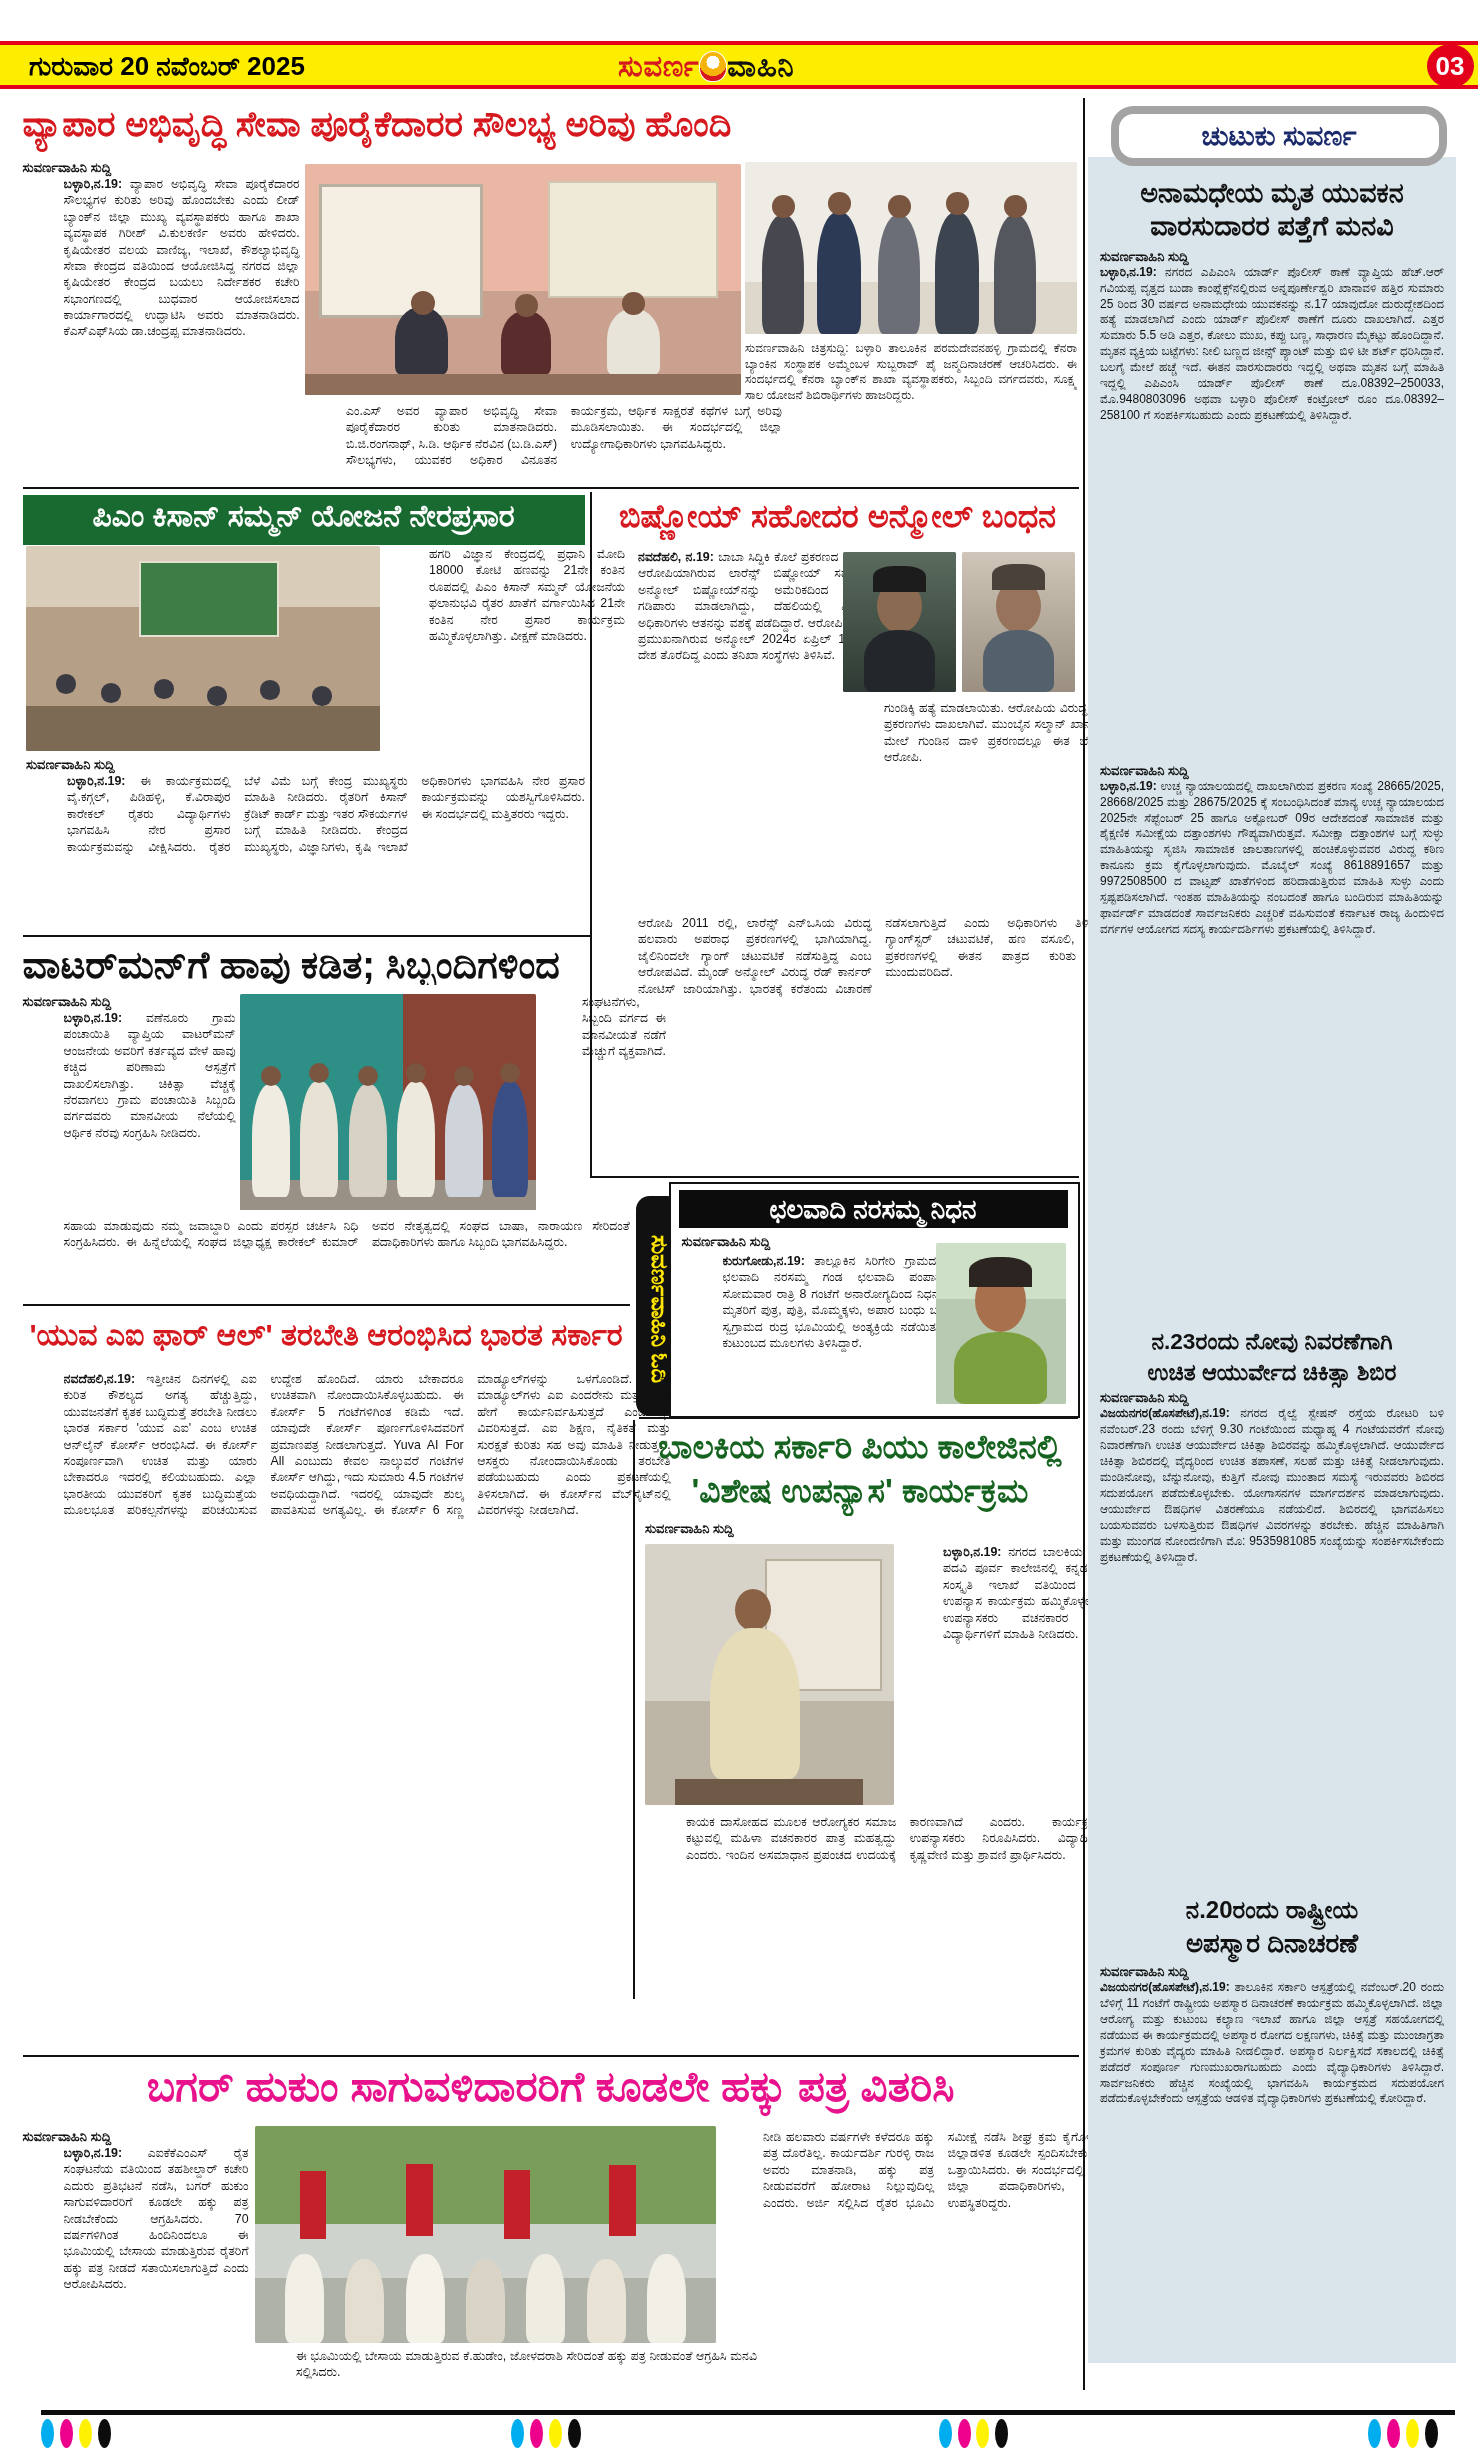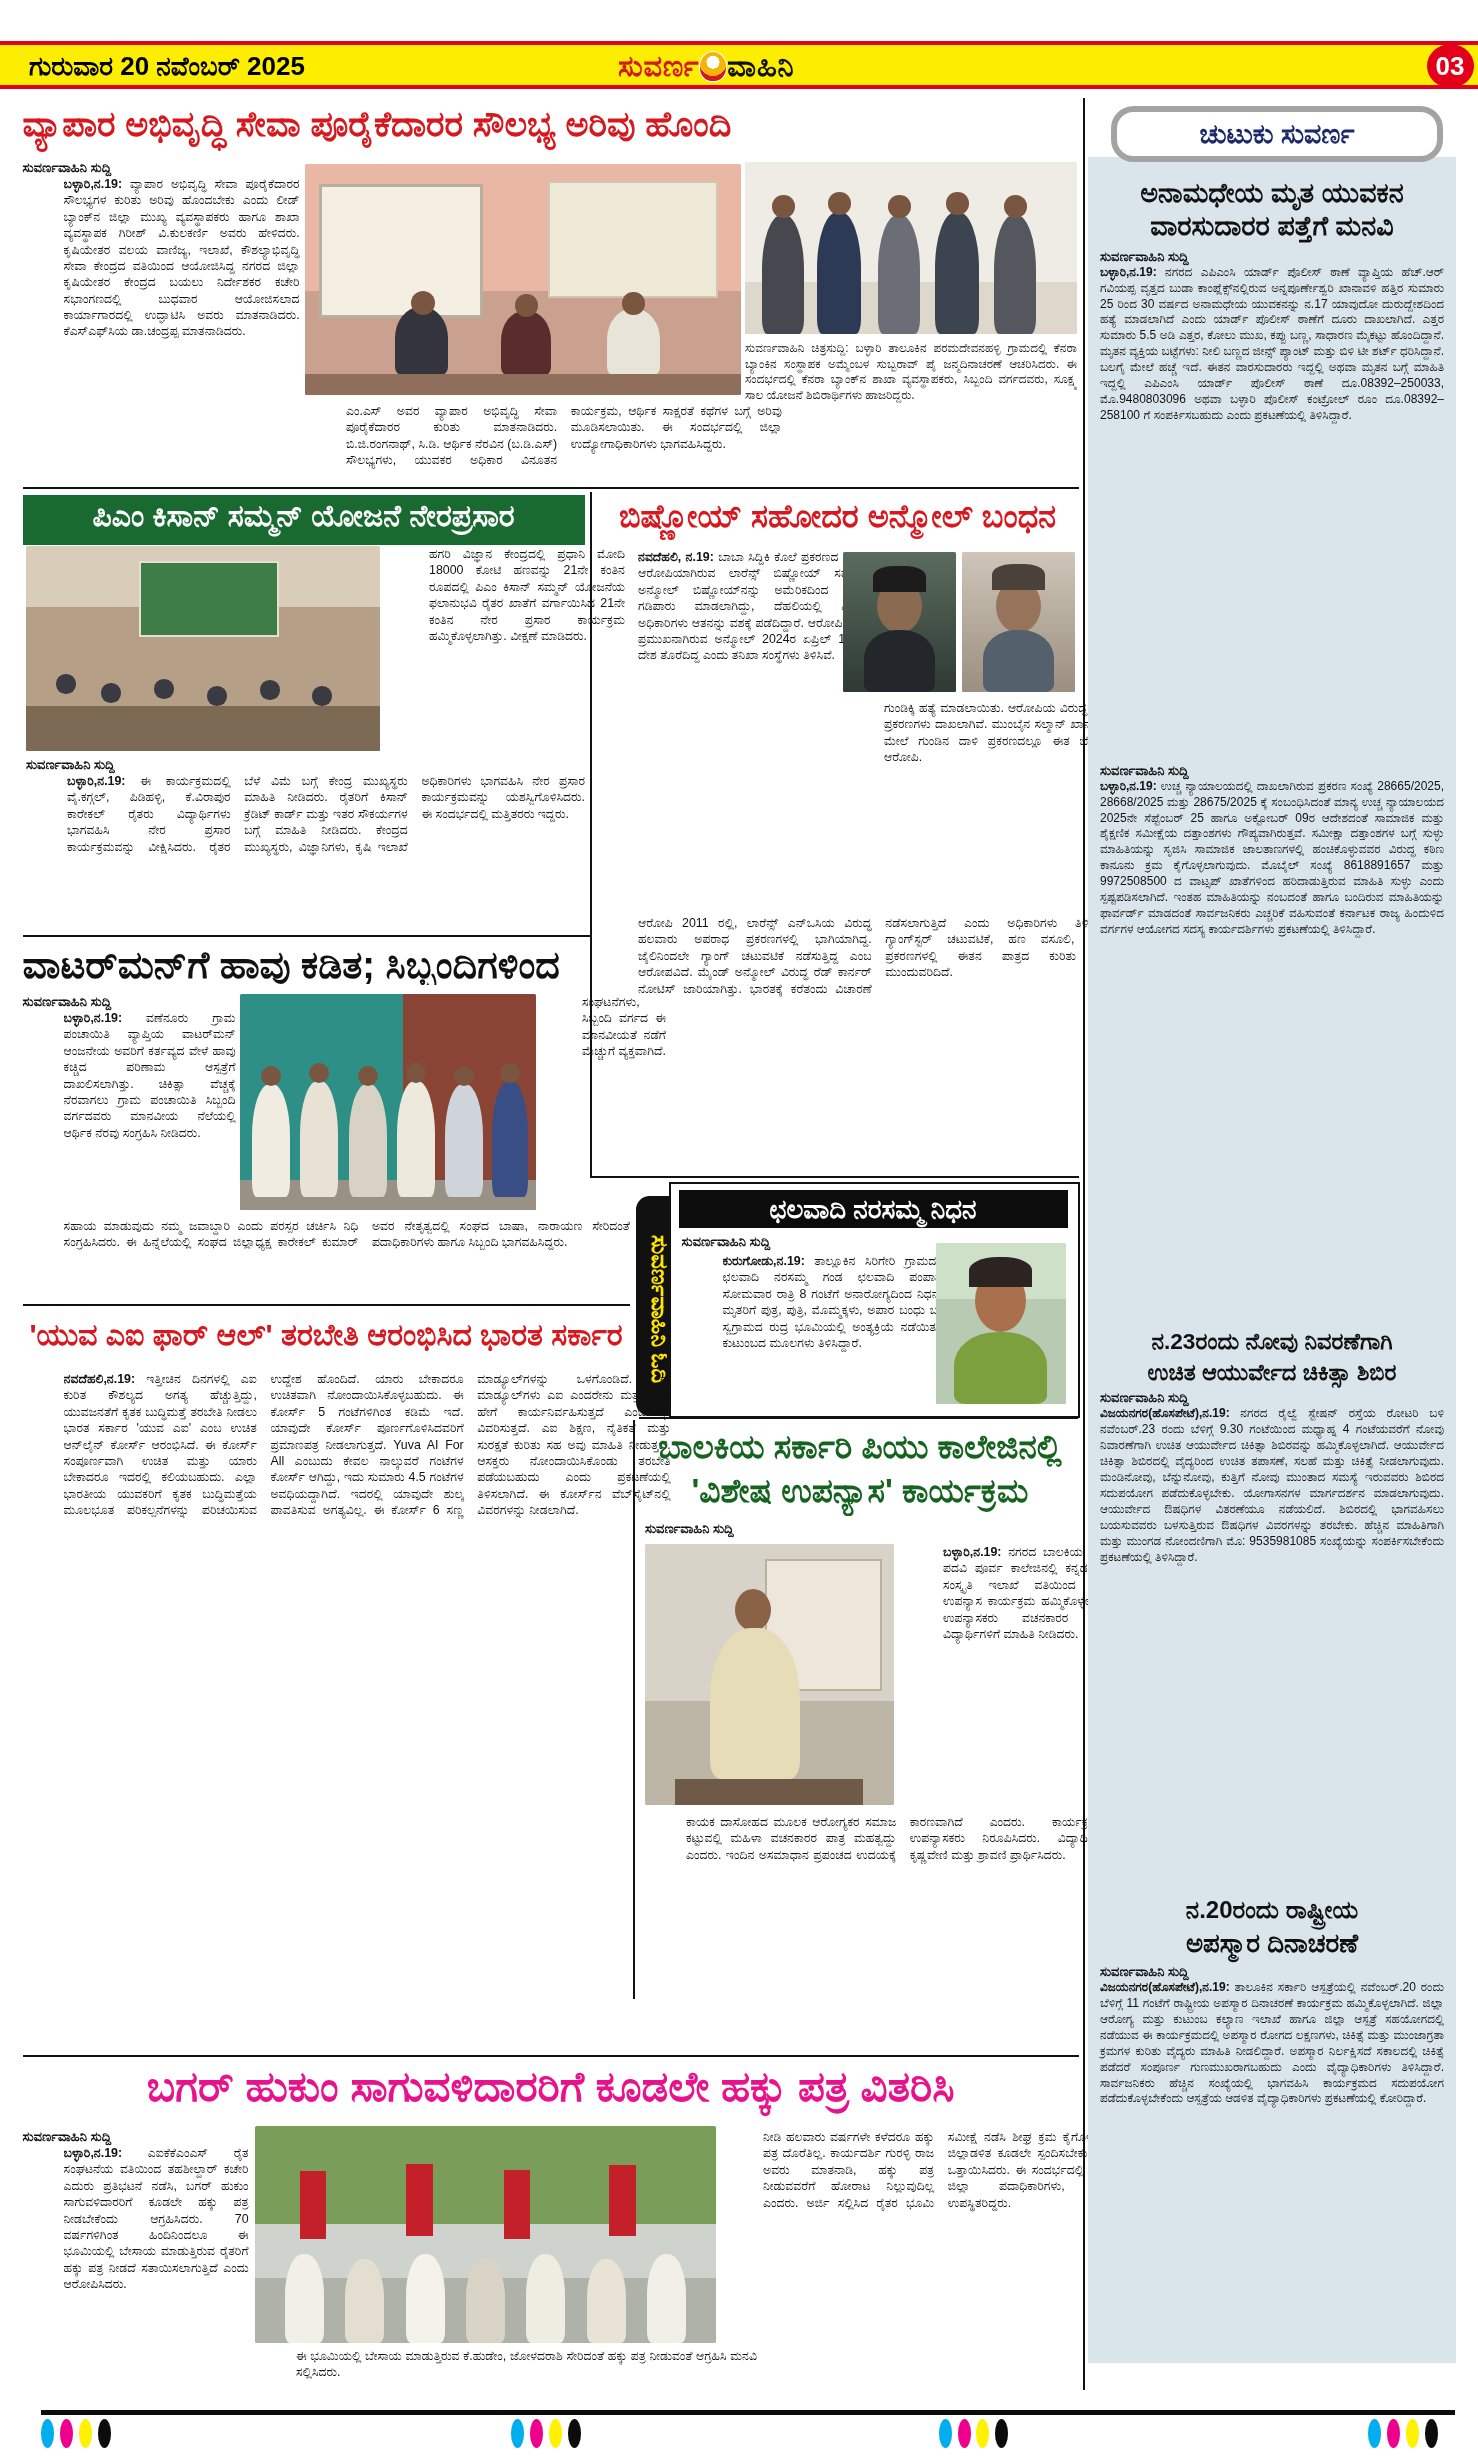--- a/index.html
+++ b/index.html
@@ -27,21 +27,21 @@
   .cols2{column-count:2;column-gap:13.6px;}
   .cols3{column-count:3;column-gap:13.6px;}
   
   .photo{position:absolute;overflow:hidden;border-radius:1.5px;}
   .p-person{position:absolute;background:#34343e;border-radius:46% 46% 12% 12%;}
   .p-head{position:absolute;background:#7a5540;border-radius:50%;}
   .p-block{position:absolute;}
   .caption{font-size:12px;line-height:1.3;text-align:justify;overflow:hidden;}
   
   .side-panel{position:absolute;left:1088px;top:157px;width:368px;height:2206px;background:#d9e5ea;overflow:hidden;}
-  .side-title{position:absolute;left:1111px;top:106px;width:320px;height:44px;border:6px solid #a3a3a3;border-radius:22.6px;
+  .side-title{position:absolute;left:1111px;top:106px;width:320px;height:44px;border:8px solid #a3a3a3;border-radius:22.6px;
     background:#fff;text-align:center;line-height:44px;font-size:27px;font-weight:bold;color:#1b2a6b;}
   .side-h{font-weight:bold;text-align:center;color:#111;}
   .side-body{font-size:12px;line-height:1.33;text-align:justify;padding:0 12px;overflow:hidden;}
   
   .vbanner{position:absolute;left:636px;top:1196px;width:45px;height:220px;background:#111;border-radius:13.6px;}
   .vbanner span{position:absolute;left:-86px;top:100px;width:217px;text-align:center;display:block;
     transform:rotate(90deg);color:#ffe600;font-size:22.6px;font-weight:bold;white-space:nowrap;}
   
   .obit{position:absolute;left:669px;top:1182px;width:407px;height:232px;border:2.3px solid #111;background:#fff;}
   .obit-bar{position:absolute;left:7.5px;top:6px;width:389px;height:38px;background:#0c0c0c;color:#fff;

